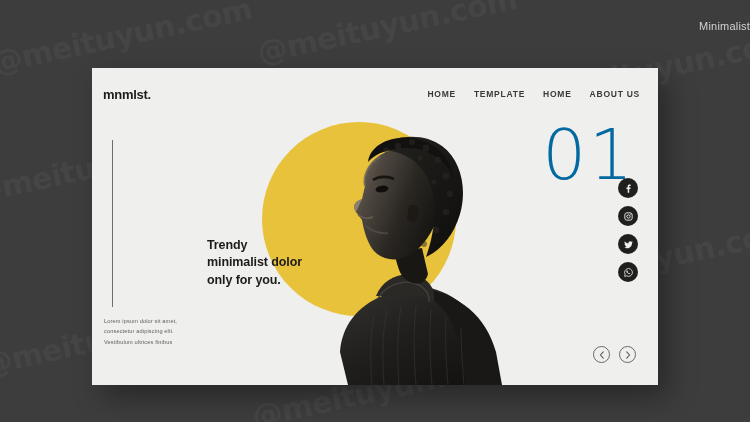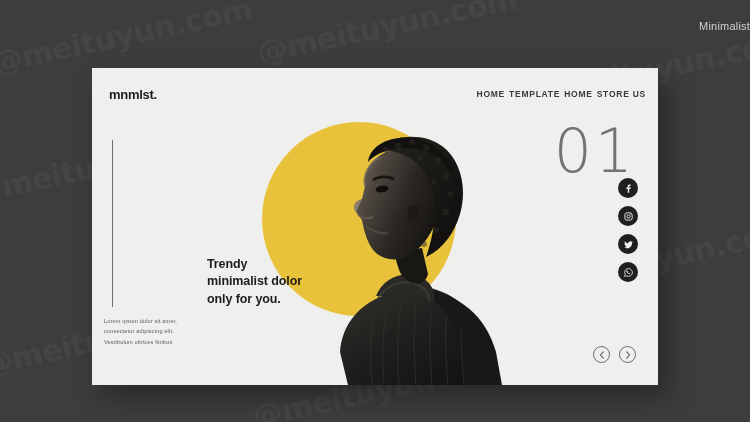--- a/index.html
+++ b/index.html
@@ -68,39 +68,39 @@
     height: 317px;
     background: #efefee;
     overflow: hidden;
     z-index: 6;
     box-shadow: 10px 12px 26px rgba(0,0,0,0.34);
   }
 
   
   .banner-nav {
     position: absolute;
-    top: 0; left: 10px;
+    top: 0; left: 4px;
     width: 100%;
     height: 52px;
     display: flex;
     align-items: center;
     justify-content: space-between;
     padding: 0 22px 0 7px;
     z-index: 40;
   }
   .brand-logo {
     font-size: 13px;
     font-weight: 700;
     color: #1d1d1b;
     letter-spacing: -0.3px;
   }
   .nav-links {
     display: flex;
     align-items: center;
-    gap: 4px;
+    gap: 18px;
   }
   .nav-link {
     font-size: 8.5px;
     font-weight: 600;
     color: #3a3a38;
     letter-spacing: 0.75px;
     cursor: pointer;
   }
 
   
@@ -114,23 +114,23 @@
     background: #e9c23c;
     z-index: 10;
   }
 
   
   .big-number {
     position: absolute;
     right: 22px;
     top: 56px;
     font-family: "DejaVu Sans", sans-serif;
-    font-size: 60px;
+    font-size: 69px;
     font-weight: 300;
-    color: #737373;
+    color: #0369a1;
     letter-spacing: 3px;
     line-height: 0.92;
     z-index: 12;
   }
 
   
   .portrait {
     position: absolute;
     left: 178px;
     top: 52px;
@@ -148,21 +148,21 @@
     width: 1px;
     height: 167px;
     background: #6e6e6c;
     z-index: 14;
   }
 
   
   .headline {
     position: absolute;
     left: 115px;
-    top: 188px;
+    top: 169px;
     z-index: 30;
     font-size: 12.5px;
     font-weight: 700;
     color: #1c1c1a;
     line-height: 1.38;
     letter-spacing: -0.1px;
   }
 
   
   .body-copy {
@@ -266,21 +266,21 @@
 </div>
 
 <div class="banner-card">
 
   <div class="banner-nav">
     <div class="brand-logo">mnmlst.</div>
     <div class="nav-links">
       <div class="nav-link">HOME</div>
       <div class="nav-link">TEMPLATE</div>
       <div class="nav-link">HOME</div>
-      <div class="nav-link">STORE US</div>
+      <div class="nav-link">ABOUT US</div>
     </div>
   </div>
 
   <div class="yellow-circle"></div>
 
   <div class="big-number">01</div>
 
   <div class="accent-rule"></div>
 
   <div class="portrait">

